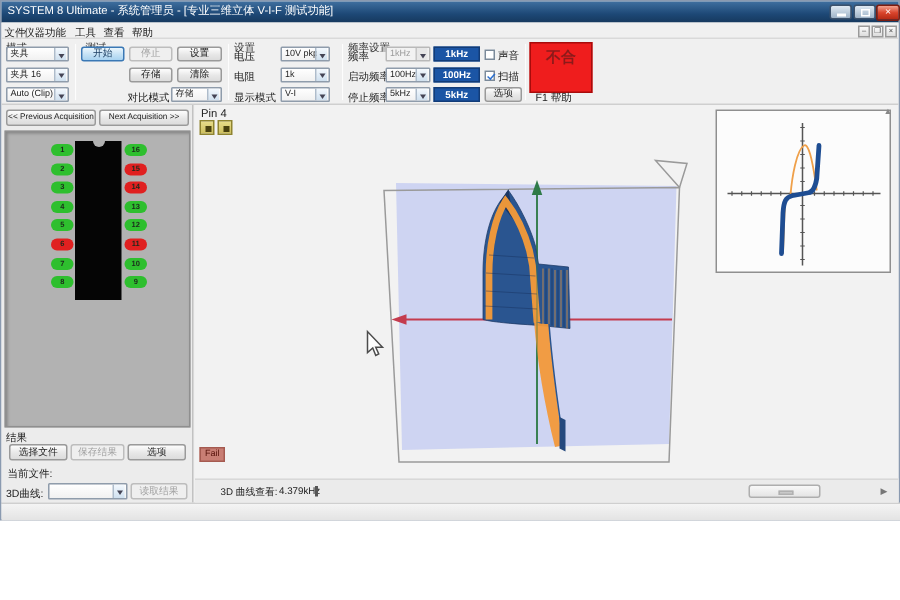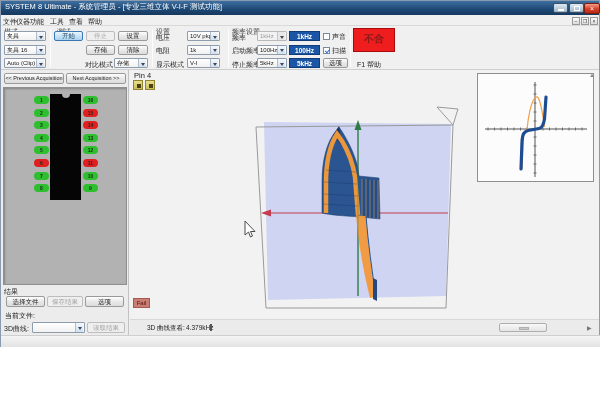--- a/index.html
+++ b/index.html
@@ -133,21 +133,21 @@
       <span class="lbl" style="left:231px;top:20px;">启动频率</span>
       <div class="dd" style="left:256px;top:18.5px;width:30px;height:10px;"><span>100Hz</span><span class="arr"></span></div>
       <div class="bluebox" style="left:288px;top:18.5px;width:31px;height:10px;">100Hz</div>
       <span class="lbl" style="left:231px;top:33.5px;">停止频率</span>
       <div class="dd" style="left:256px;top:32px;width:30px;height:10px;"><span>5kHz</span><span class="arr"></span></div>
       <div class="bluebox" style="left:288px;top:32px;width:31px;height:10px;">5kHz</div>
       <span class="cb" style="left:322px;top:6px;"><span class="box"></span> <span>声音</span></span>
       <span class="cb checked" style="left:322px;top:19.5px;"><span class="box"></span> <span>扫描</span></span>
       <div class="btn" style="left:322px;top:32px;width:25px;height:10px;">选项</div>
 
-      <div class="verdict" style="left:352px;top:2px;width:42px;height:24px;">不合</div>
+      <div class="verdict" style="left:352px;top:2px;width:42px;height:34px;">不合</div>
       <span class="lbl" style="left:356px;top:33.5px;">F1 帮助</span>
     </div>
 
     <div class="leftpanel">
       <div class="btn" style="left:3px;top:3px;width:60px;height:11px;font-size:5.5px;line-height:9px;">&lt;&lt; Previous Acquisition</div>
       <div class="btn" style="left:65px;top:3px;width:60px;height:11px;font-size:5.5px;line-height:9px;">Next Acquisition &gt;&gt;</div>
 
       <div class="chiparea">
         <div class="chipbody">
           <div class="notch"></div>

